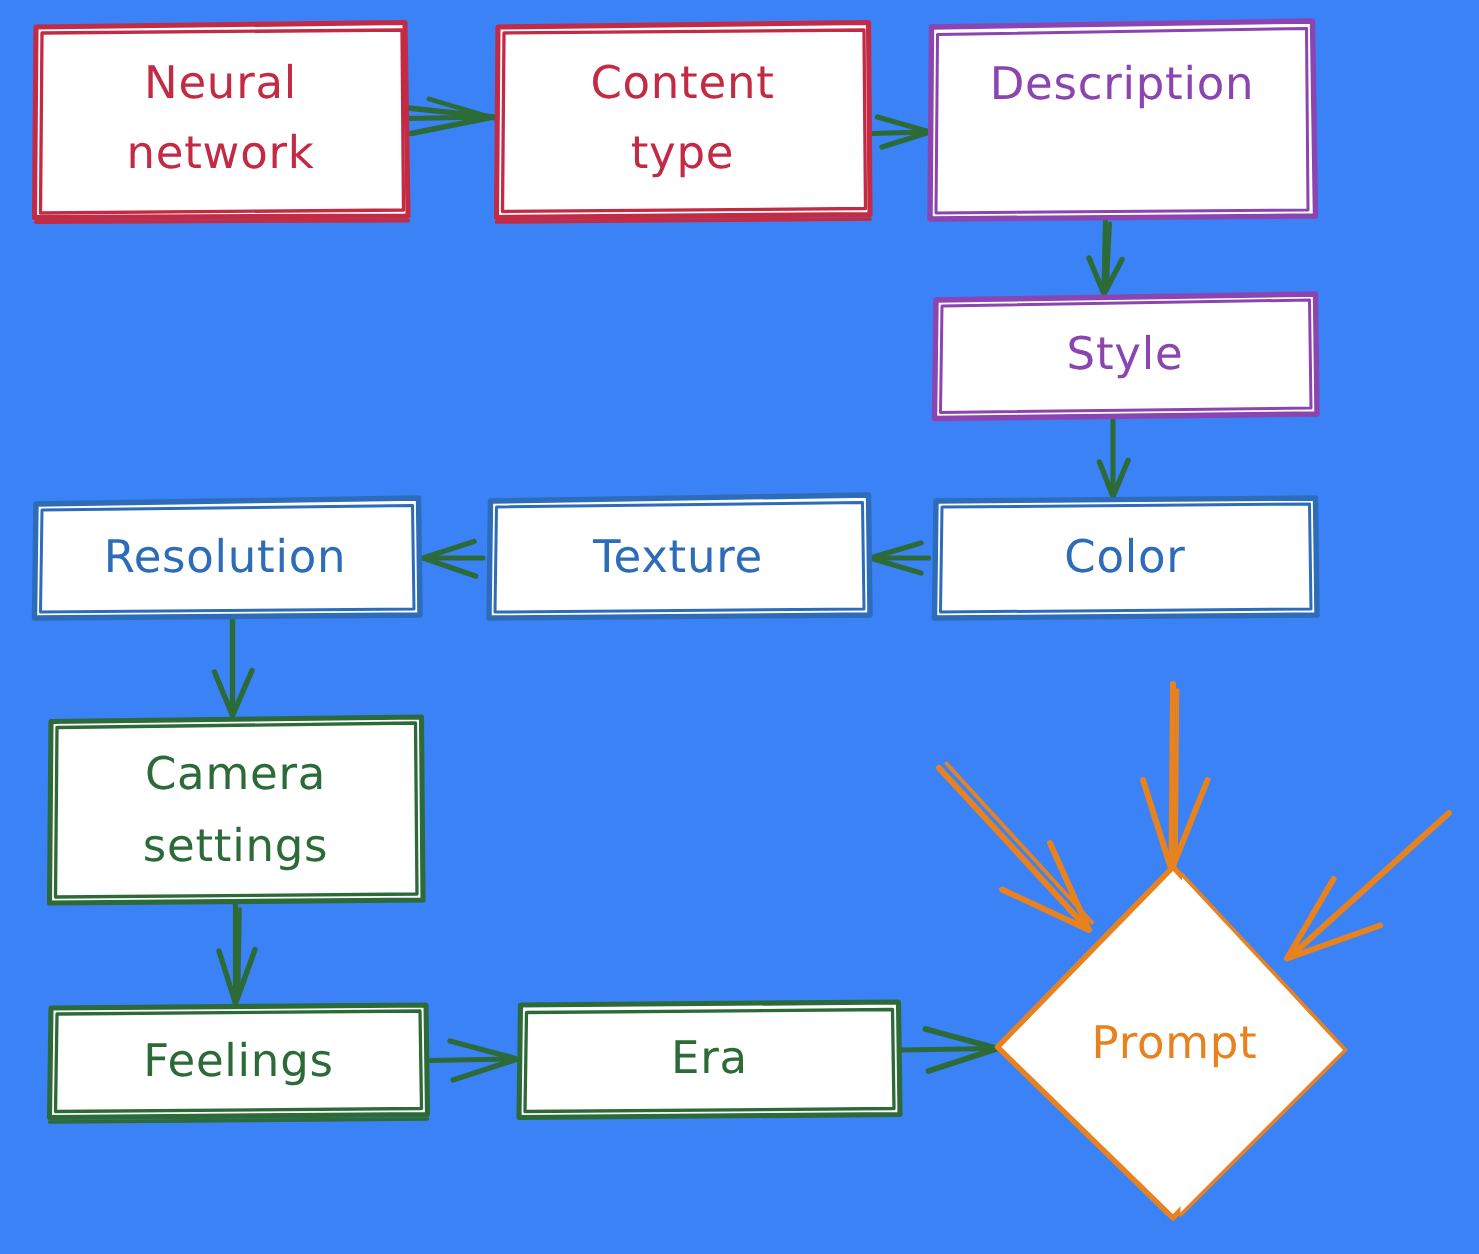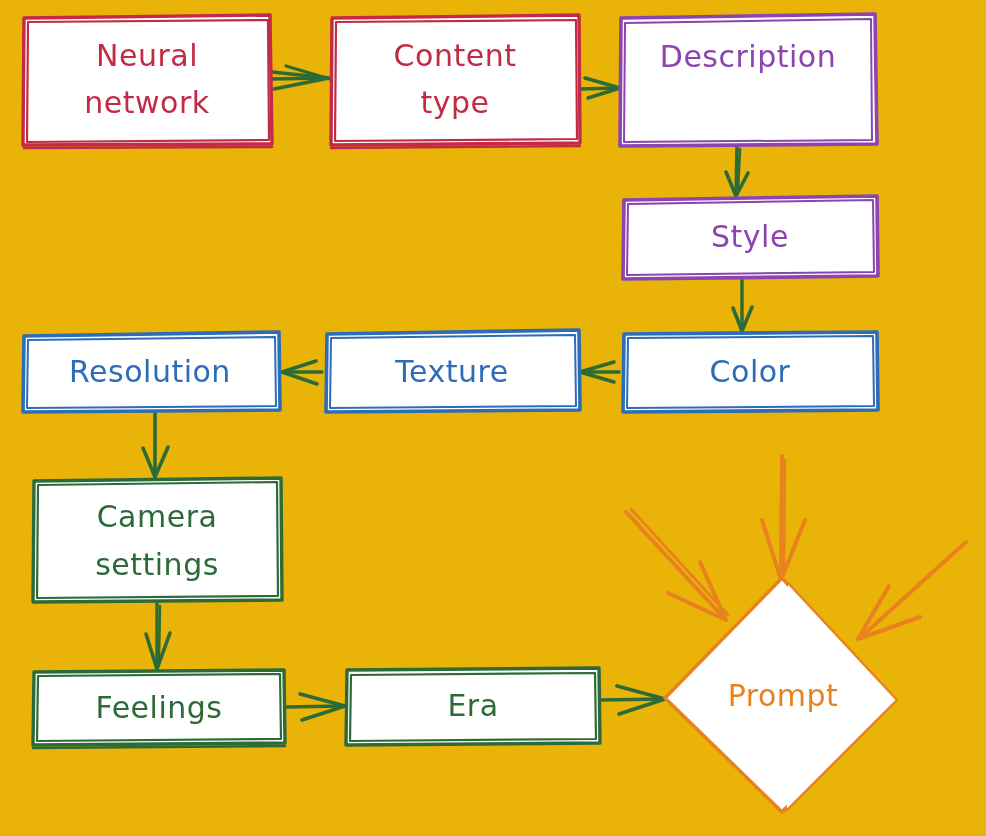--- a/index.html
+++ b/index.html
@@ -11,21 +11,21 @@
   body {
     width: 986px;
     height: 836px;
     overflow: hidden;
     font-family: "DejaVu Sans", sans-serif;
   }
   #diagram-root {
     position: relative;
     width: 986px;
     height: 836px;
-    background: #eab308;
+    background: #3b82f6;
   }
   svg.canvas {
     position: absolute;
     top: 0;
     left: 0;
     width: 986px;
     height: 836px;
   }
   .node-label {
     font-family: "DejaVu Sans", sans-serif;

